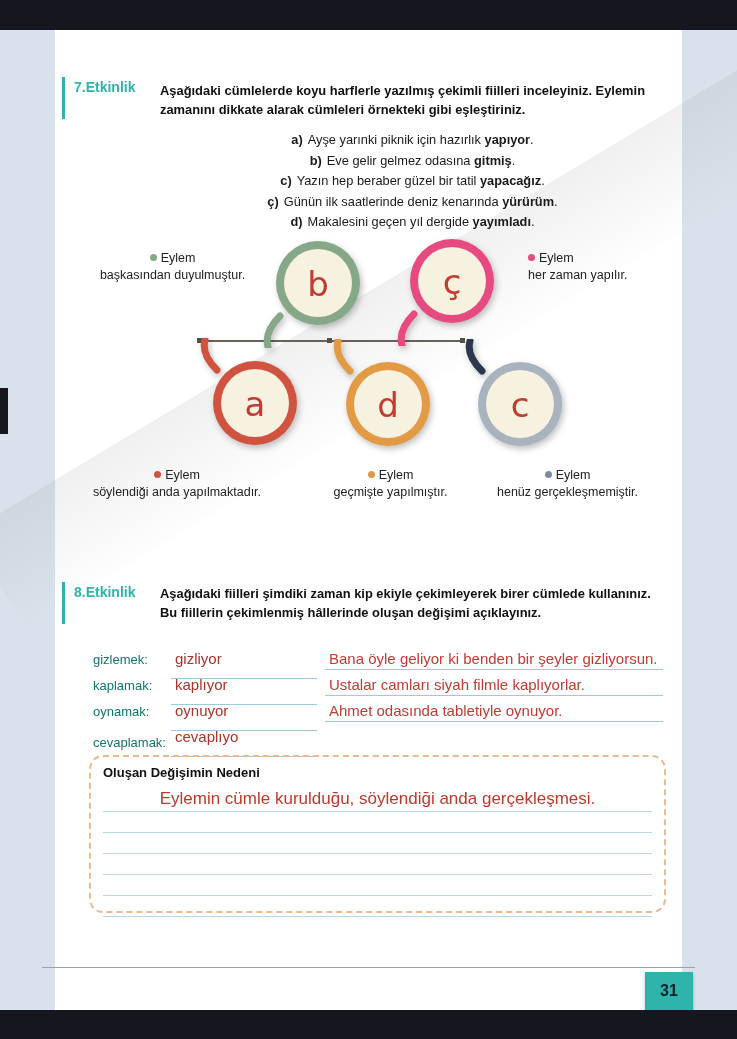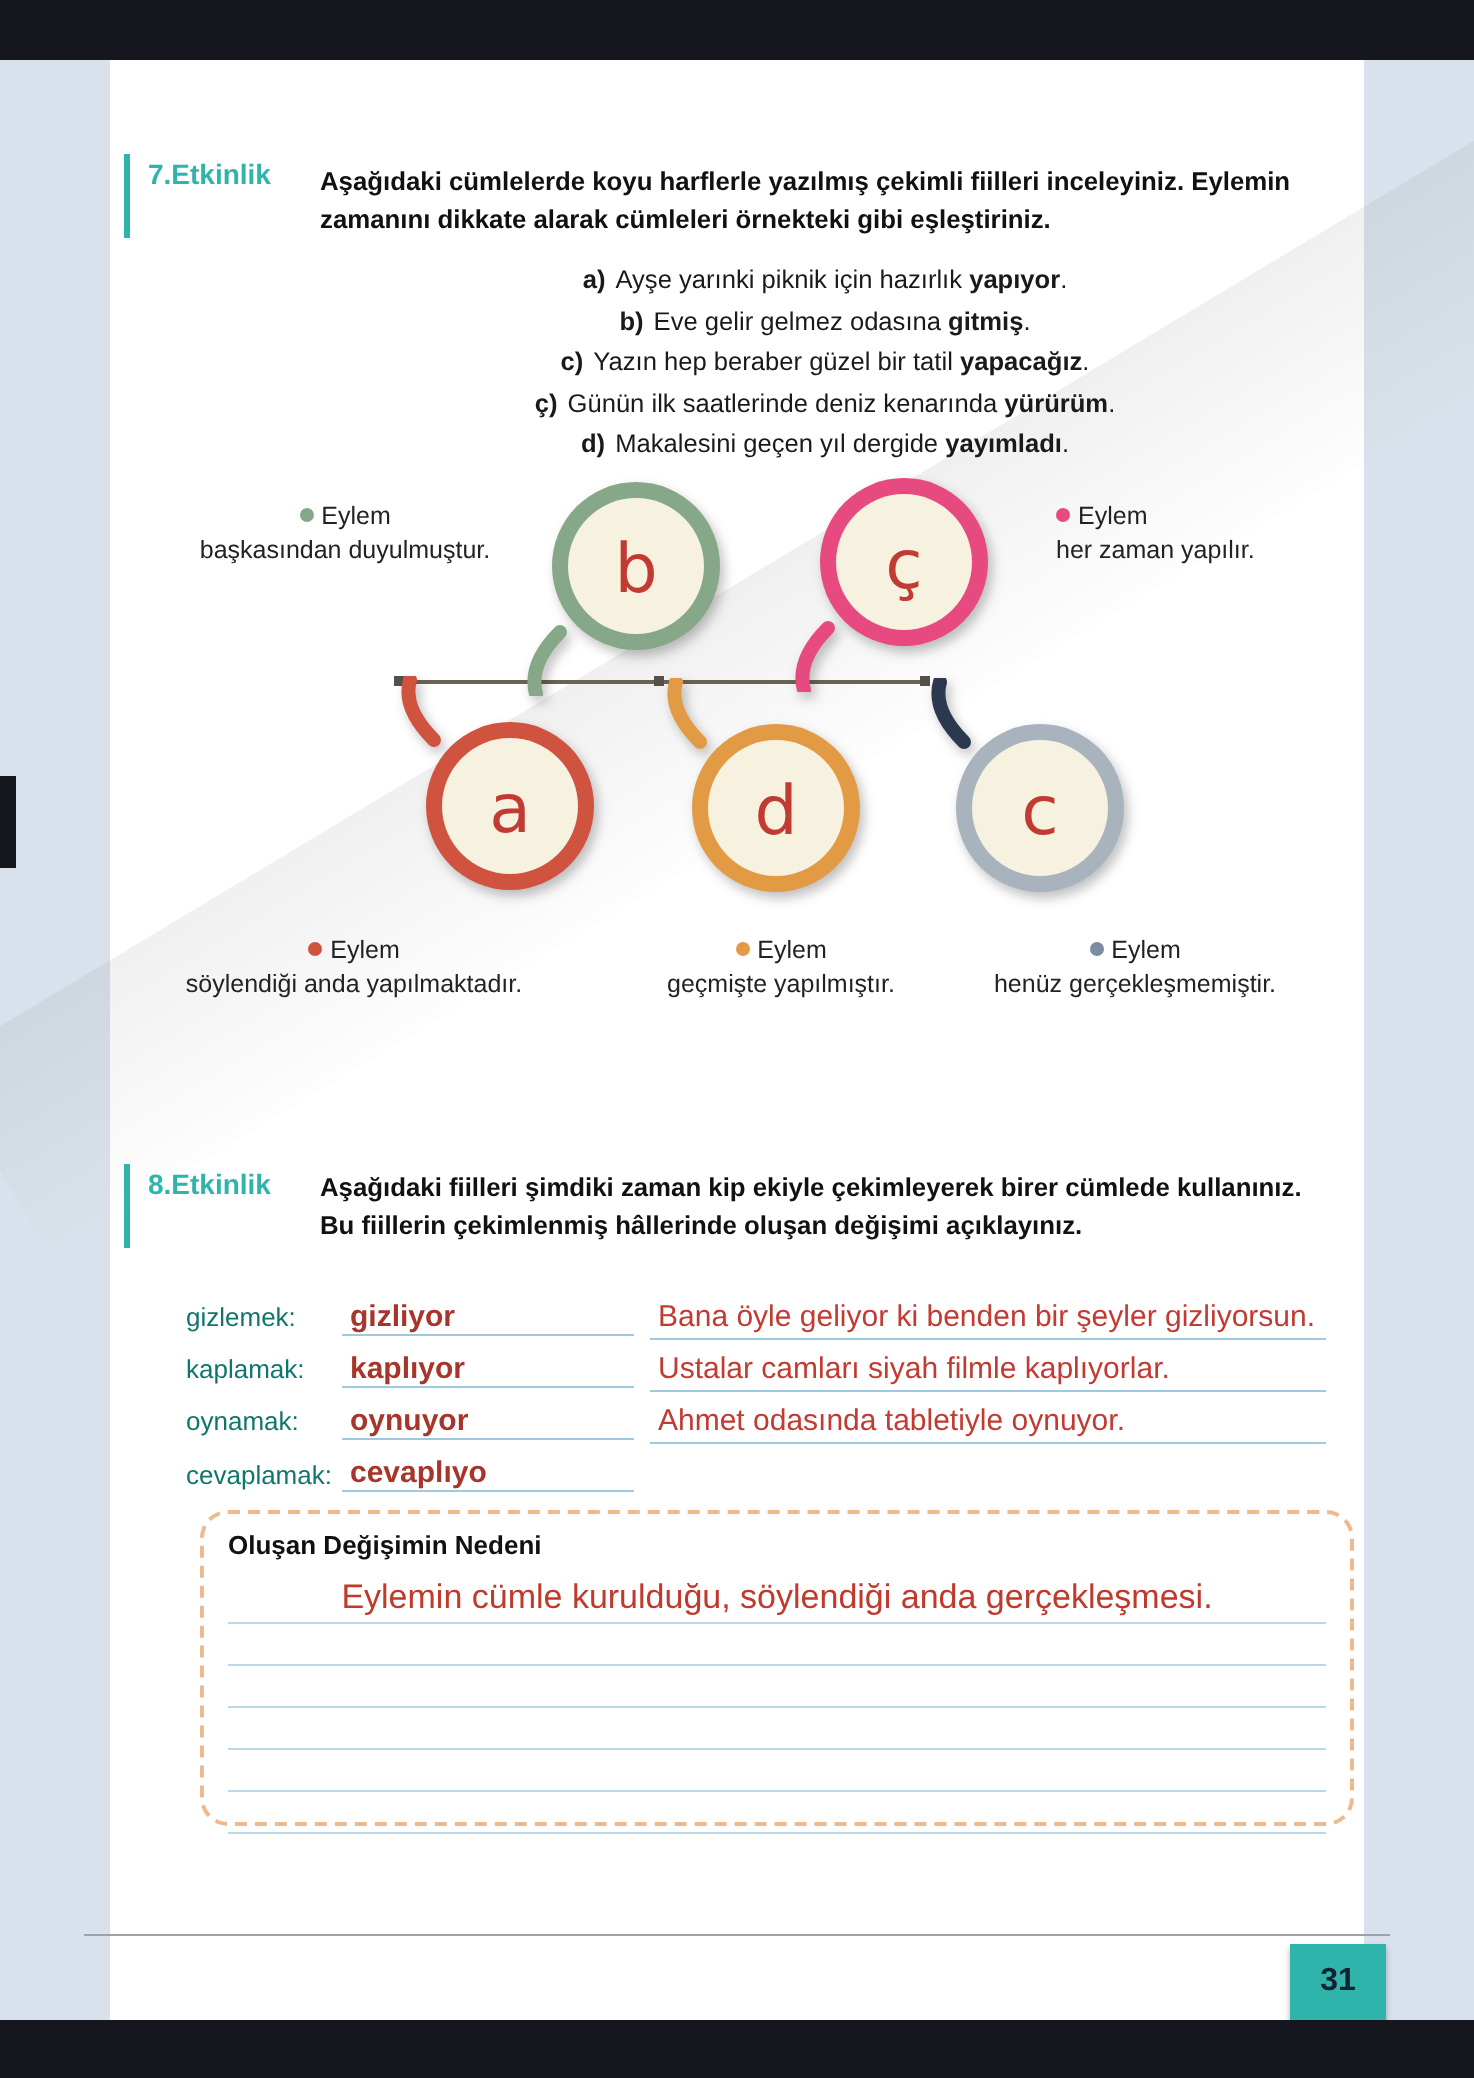--- a/index.html
+++ b/index.html
@@ -29,25 +29,25 @@
   svg.balloon text{font-family:"DejaVu Sans",sans-serif;font-size:34px;fill:#c23b33;text-anchor:middle;}
 
   .eylem-label{position:absolute;font-size:12.5px;line-height:17px;color:#222;}
   .eylem-label .dot{display:inline-block;width:7px;height:7px;border-radius:50%;
                     margin-right:4px;vertical-align:1px;}
   .eylem-label.center{text-align:center;}
 
   .fill-row{position:absolute;left:93px;width:570px;display:flex;align-items:baseline;}
   .fill-row .prompt{flex:none;width:78px;font-size:13px;color:#0f766e;}
   .fill-row .answer{flex:none;width:138px;border-bottom:1.5px solid #9ec9de;
-                    font-size:15px;color:#a8352b;padding:0 4px 0;margin-right:8px;font-weight:bold;}
+                    font-size:15px;color:#a8352b;padding:0 4px 11px;margin-right:8px;}
   .fill-row .sentence{flex:1;border-bottom:1.5px solid #9ec9de;
                       font-size:15px;color:#c23b32;padding:0 4px 2px;}
 
-  .reason-box{position:absolute;left:100px;top:755px;width:577px;height:158px;
+  .reason-box{position:absolute;left:89px;top:755px;width:577px;height:158px;
               border:2px dashed #edb98e;border-radius:14px;box-sizing:border-box;}
   .reason-box .title{position:absolute;left:12px;top:8px;font-size:13px;font-weight:bold;color:#111;}
   .reason-box .lines{position:absolute;left:12px;right:12px;top:34px;}
   .reason-box .lines div{height:20px;border-bottom:1px solid #b9d8e6;}
   .reason-box .answer{position:absolute;left:0;top:32px;width:100%;text-align:center;
                       font-size:17px;color:#c0392b;}
 
   .bottom-rule{position:absolute;left:42px;top:967px;width:653px;height:1px;background:#9aa2ac;}
   .page-num-box{position:absolute;left:645px;top:972px;width:48px;height:38px;background:#2eb4ab;
                 display:flex;align-items:center;justify-content:center;

